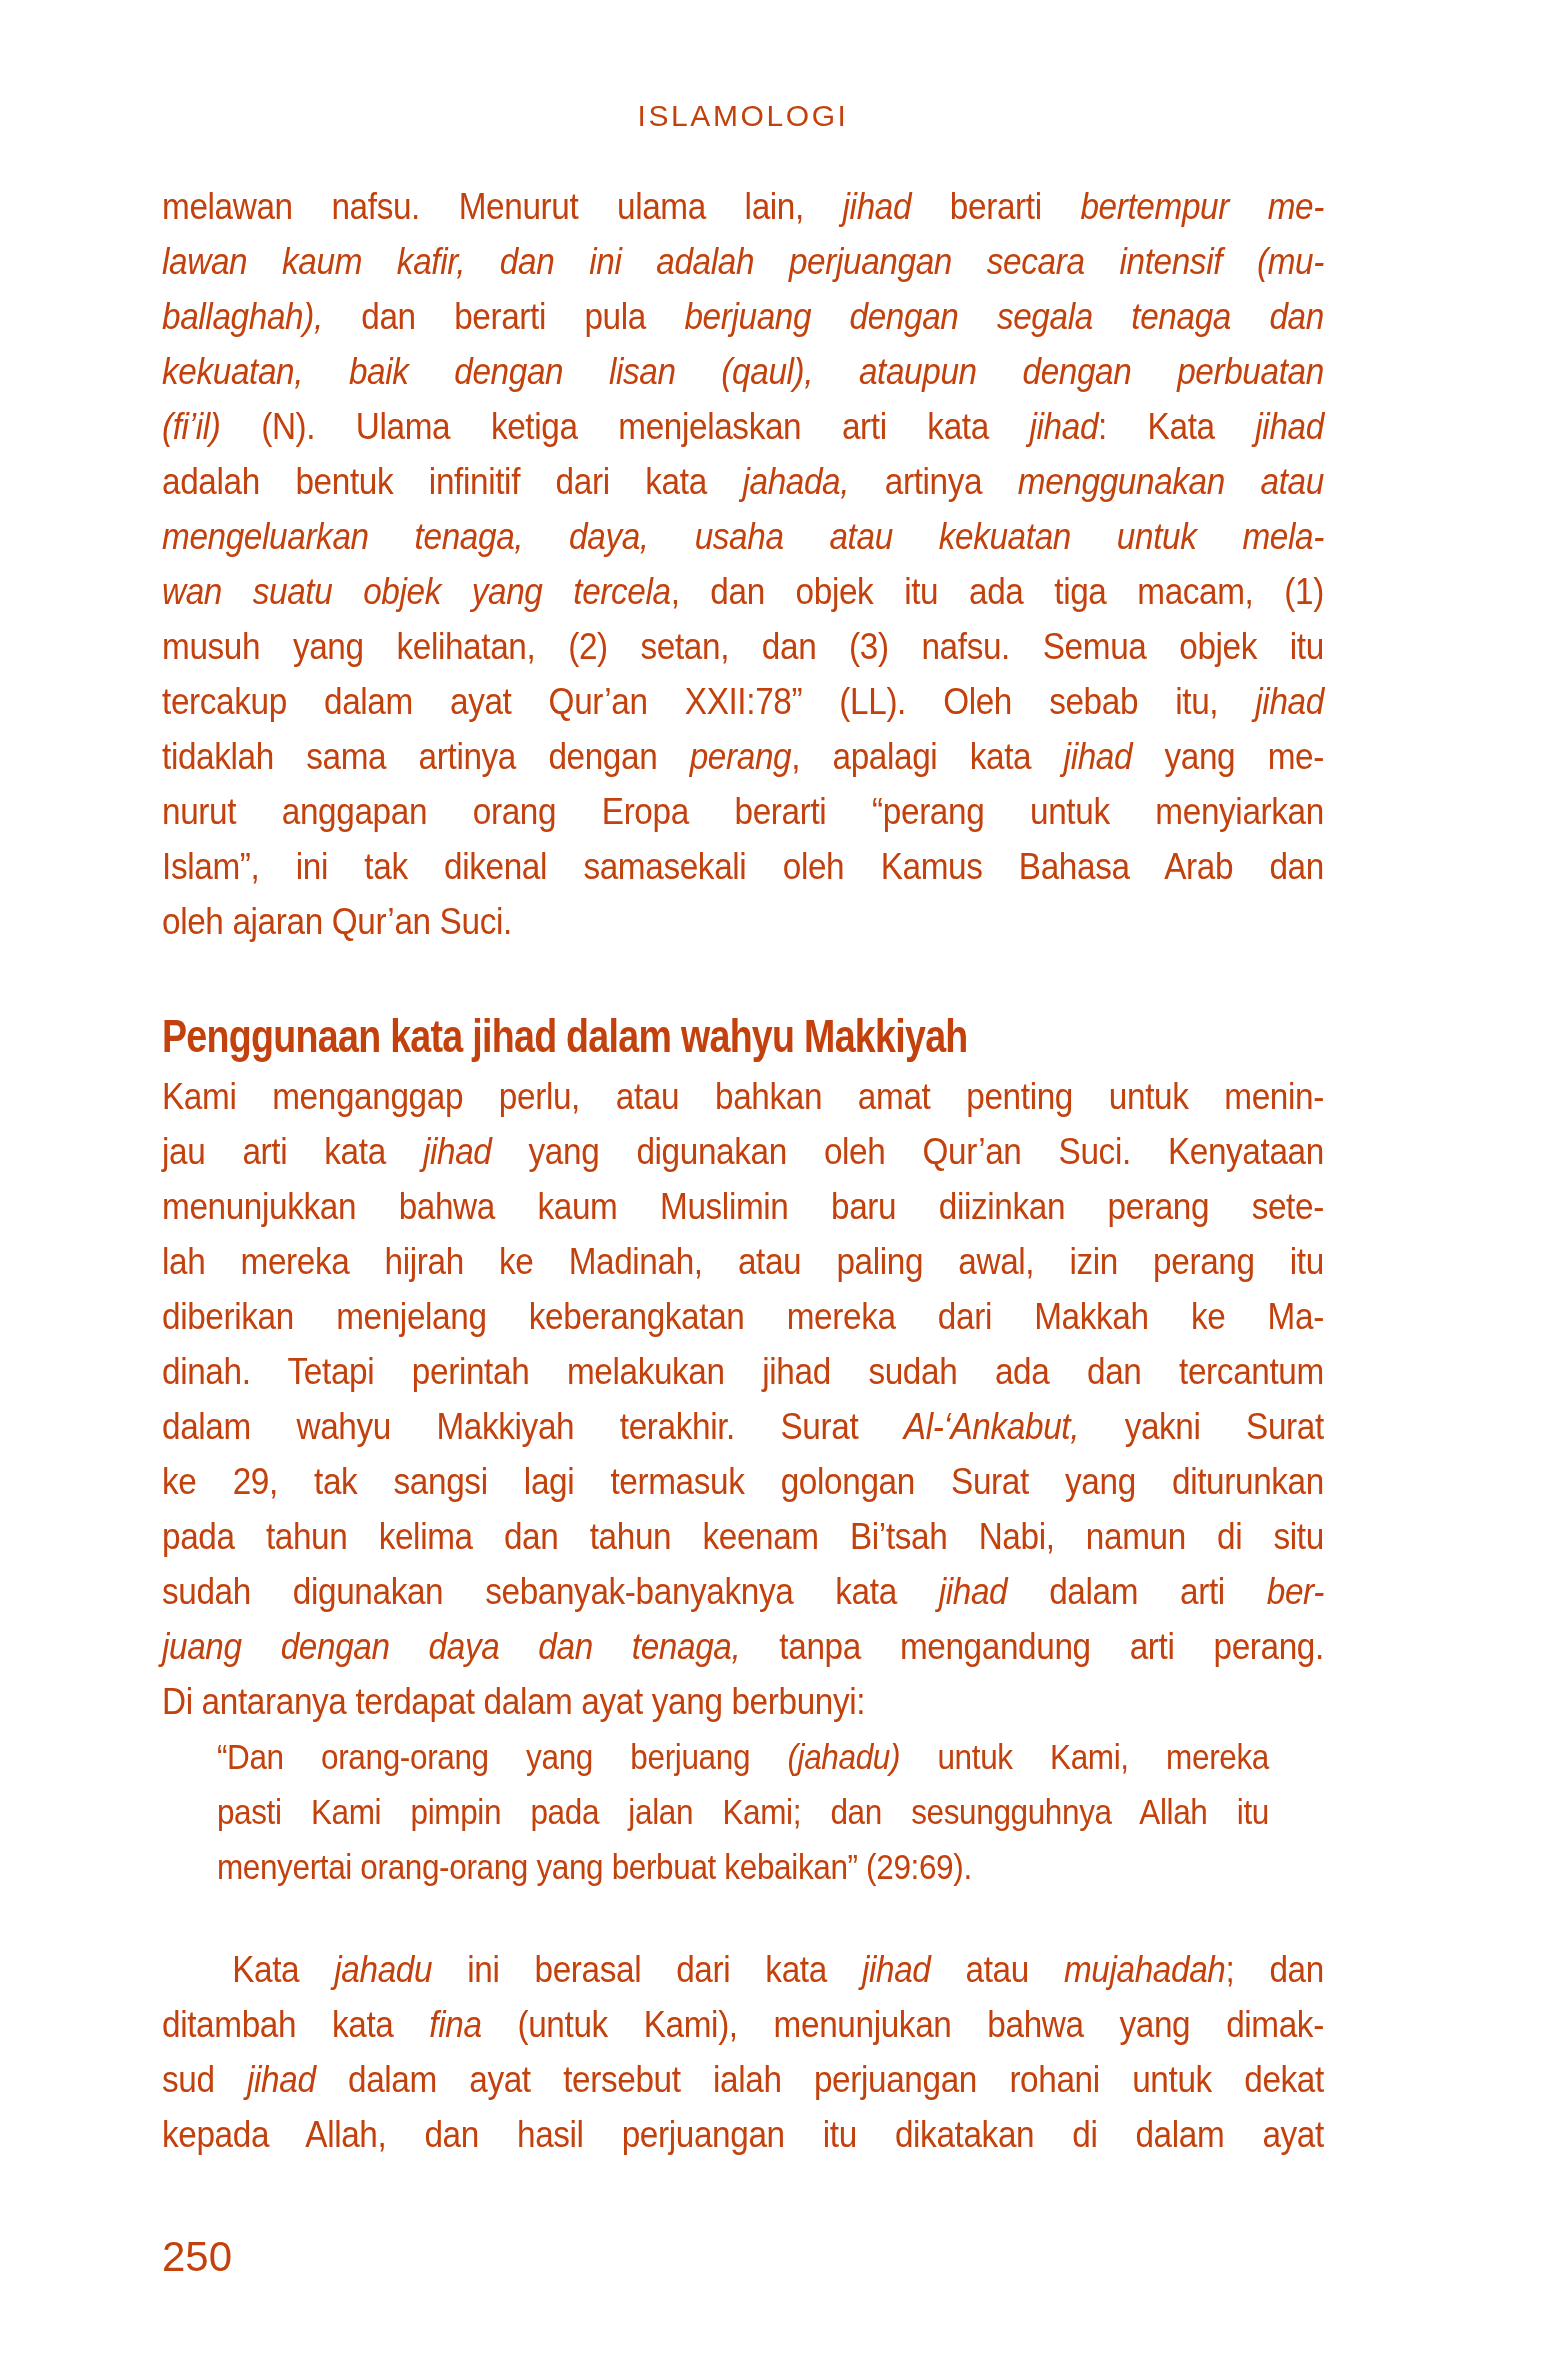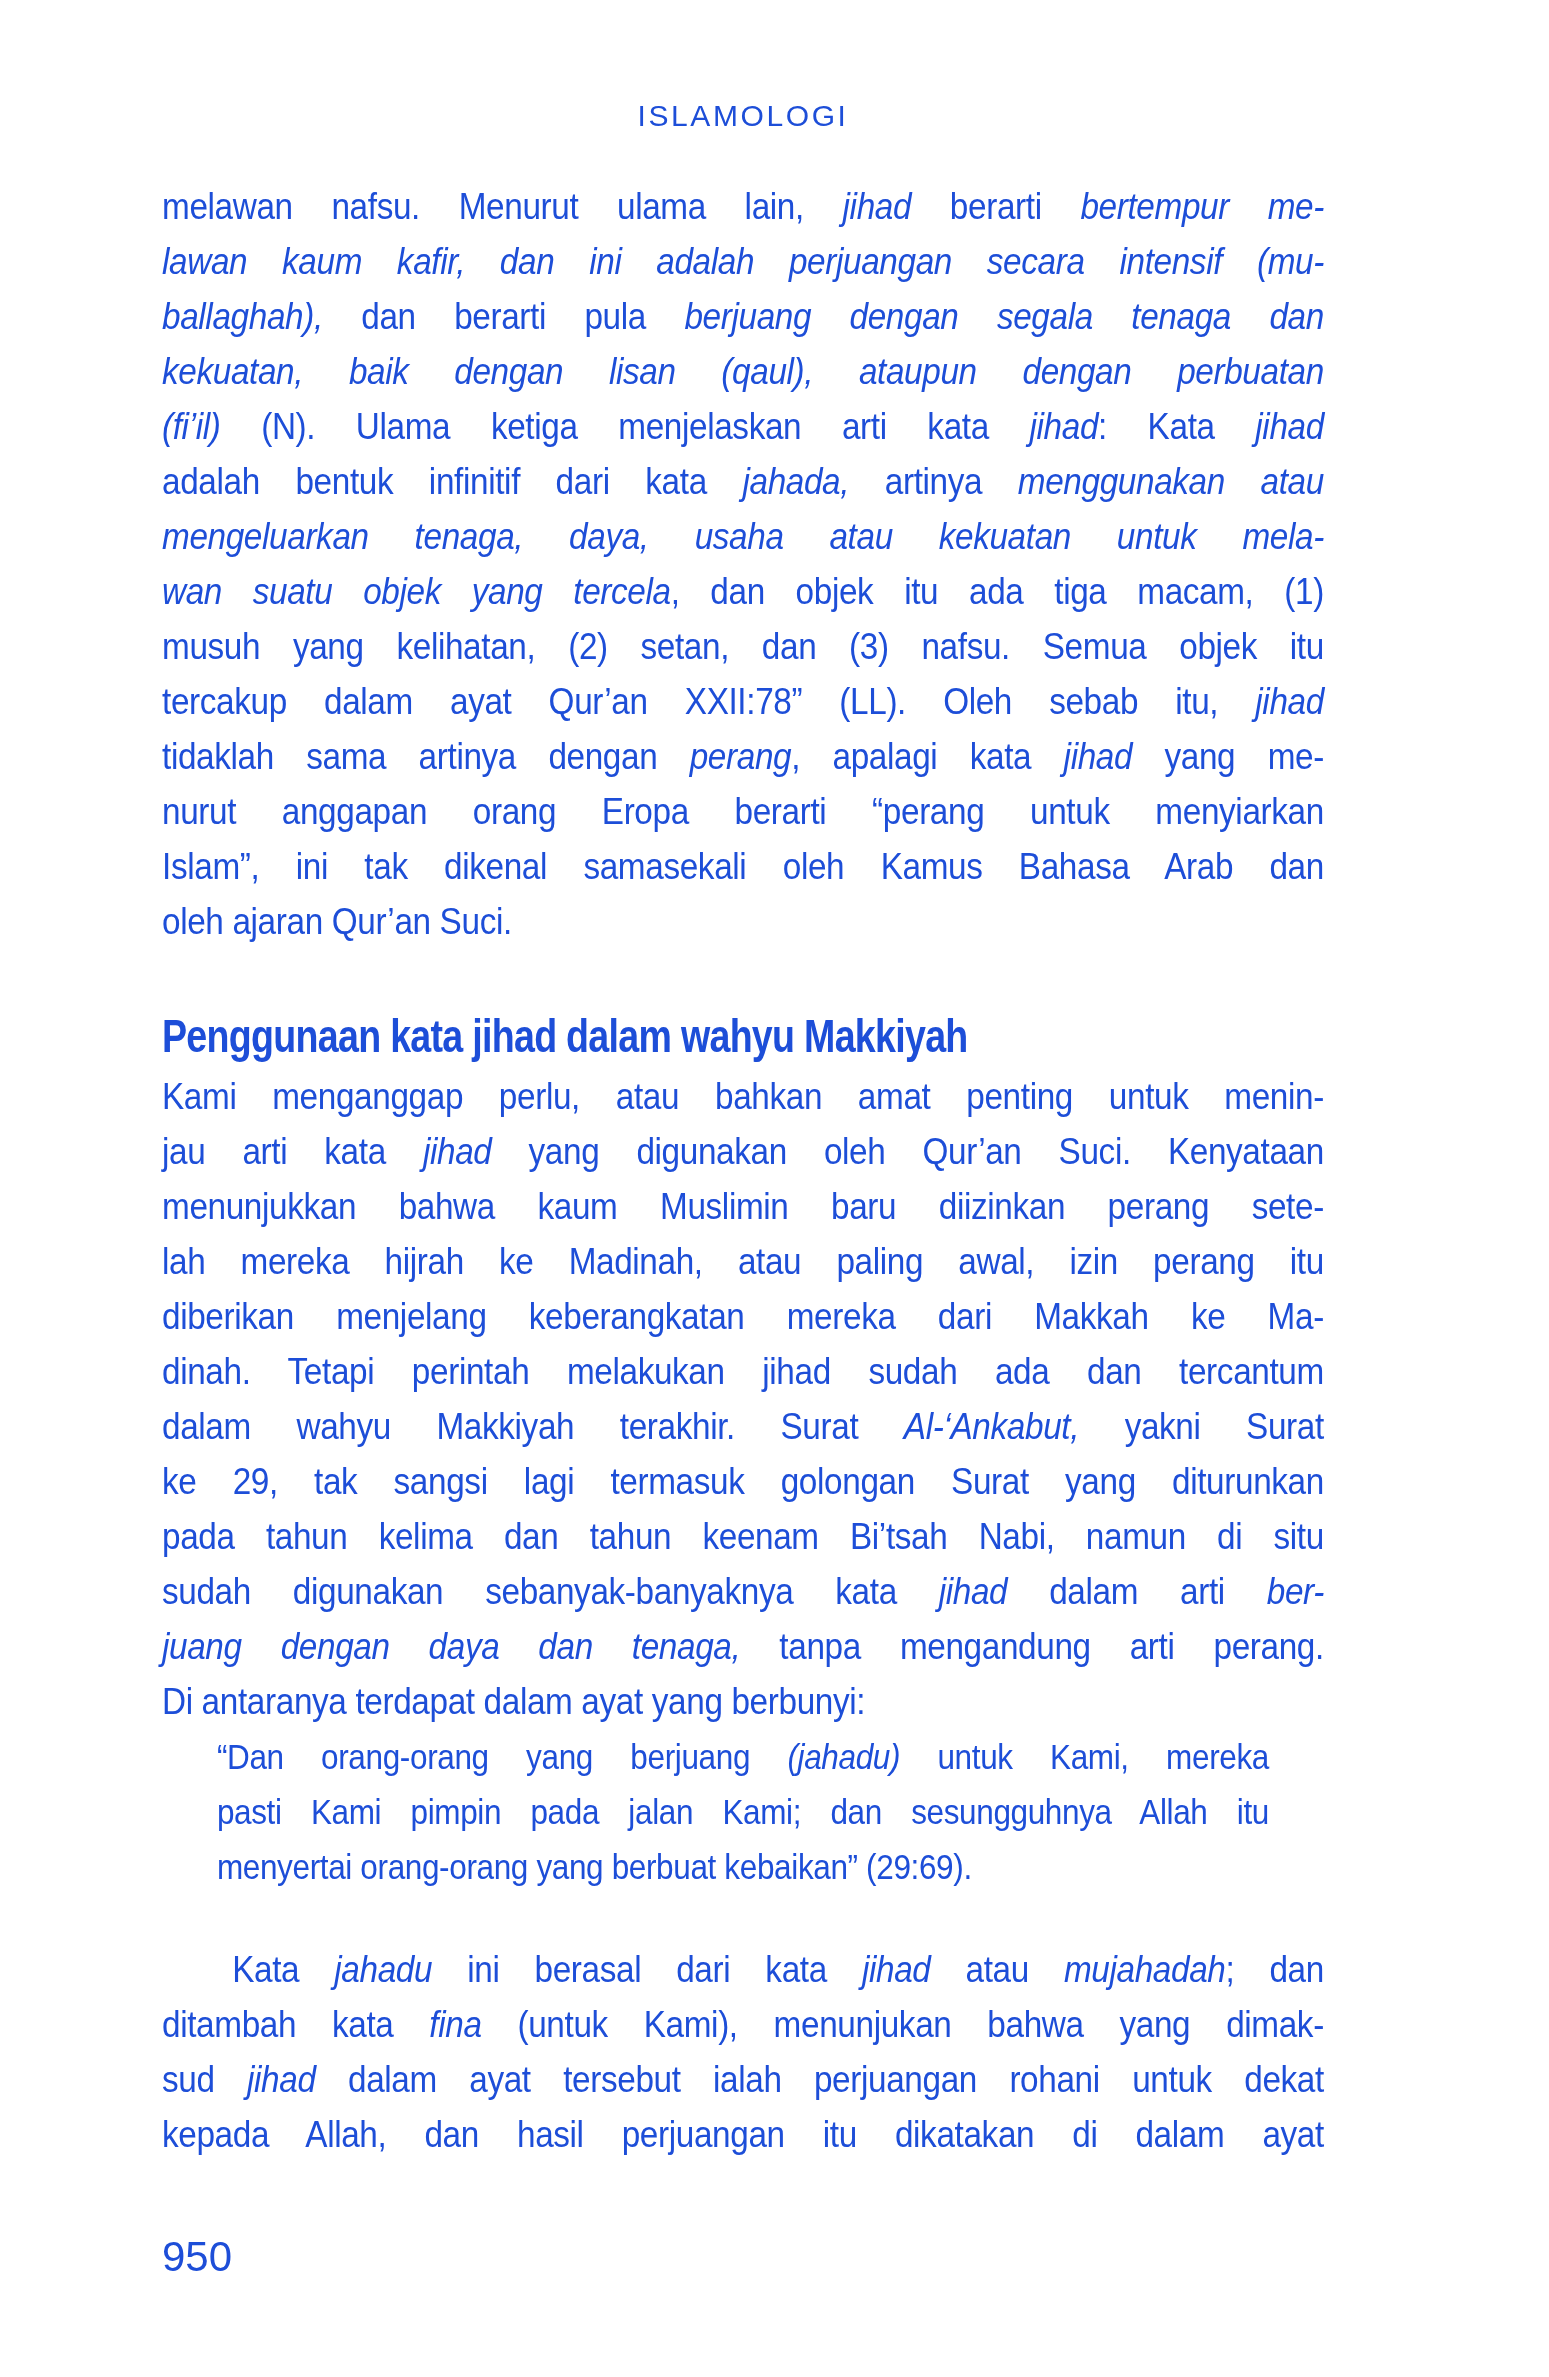--- a/index.html
+++ b/index.html
@@ -3,21 +3,21 @@
 <meta charset="utf-8">
 <style>
   html, body { margin: 0; padding: 0; background: #ffffff; }
   .page {
     position: relative;
     width: 1549px;
     height: 2377px;
     background: #ffffff;
     overflow: hidden;
     font-family: "Liberation Sans", "DejaVu Sans", sans-serif;
-    color: #1d4ed8;
+    color: #c2410c;
   }
   .content {
     position: absolute;
     left: 162px;
     top: 0;
     width: 1162px;
   }
   .doc-title {
     margin-top: 98px;
     height: 35px;
@@ -121,15 +121,15 @@
 
     <div class="cond p3 indent-first">
         <div class="line"><span>Kata </span><i>jahadu</i><span> ini berasal dari kata </span><i>jihad</i><span> atau </span><i>mujahadah</i><span>; dan</span></div>
         <div class="line"><span>ditambah kata </span><i>fina</i><span> (untuk Kami), menunjukan bahwa yang dimak-</span></div>
         <div class="line"><span>sud </span><i>jihad</i><span> dalam ayat tersebut ialah perjuangan rohani untuk dekat</span></div>
         <div class="line"><span>kepada Allah, dan hasil perjuangan itu dikatakan di dalam ayat</span></div>
       </div>
 
   </div>
 
-  <div class="page-number">950</div>
+  <div class="page-number">250</div>
 </div>
 
 
 </body></html>

